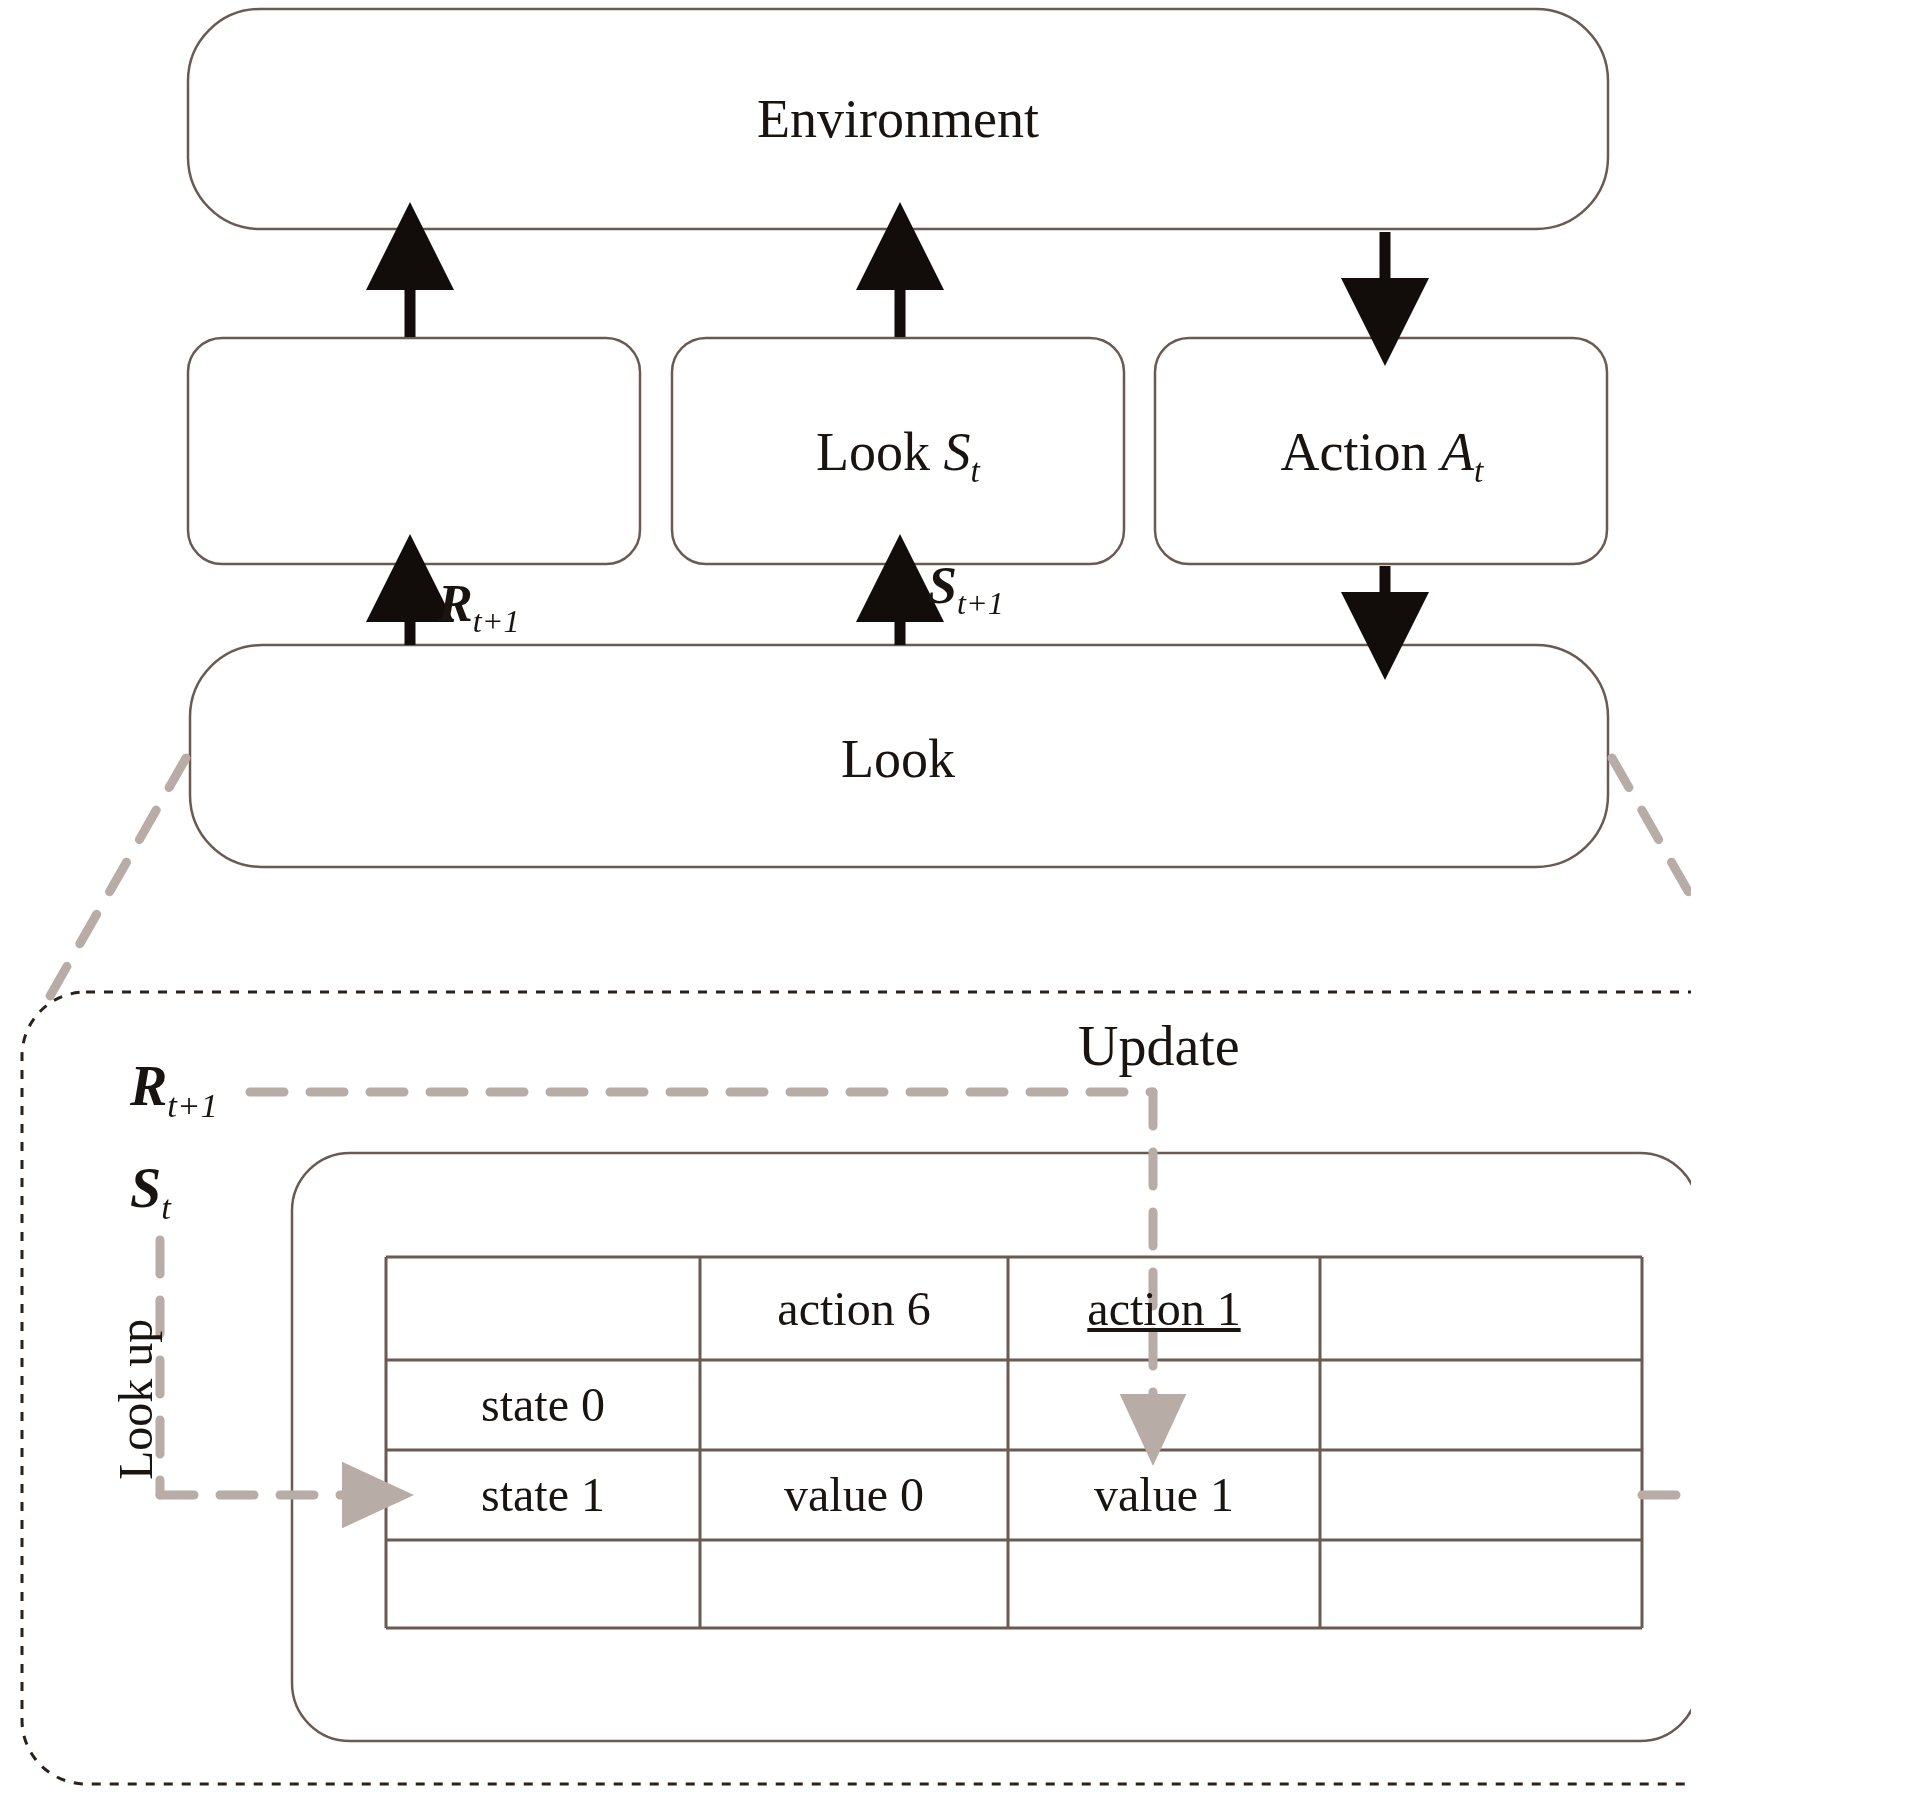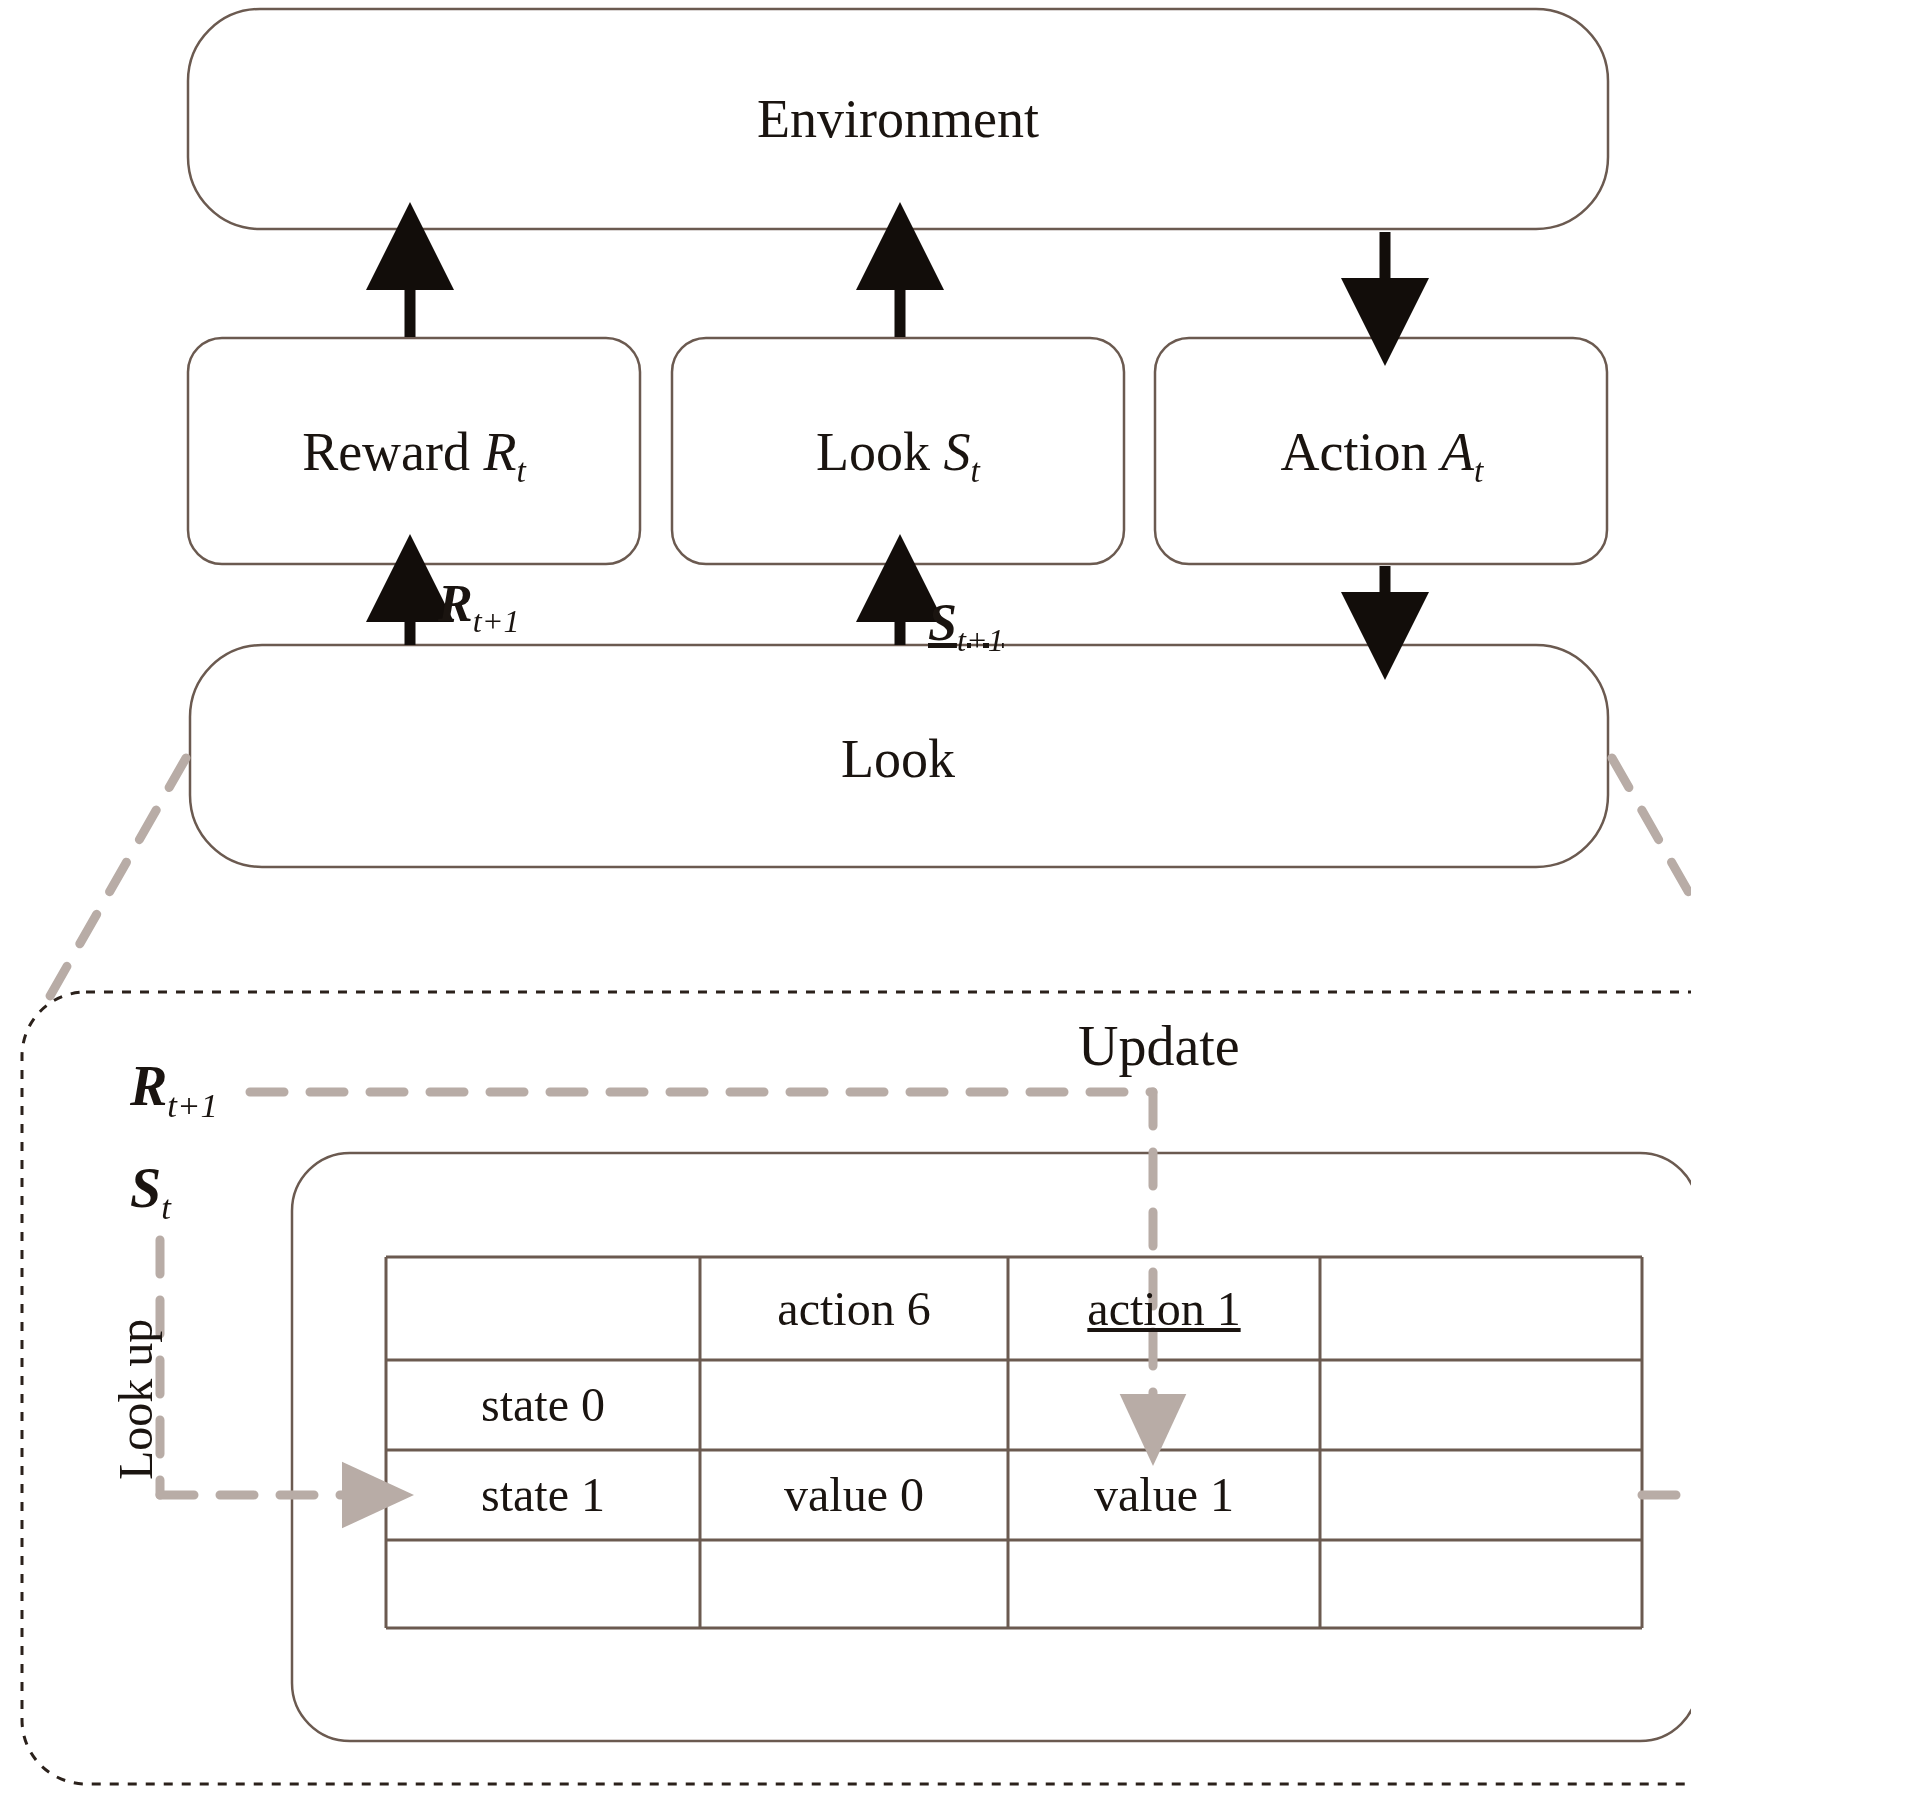--- a/index.html
+++ b/index.html
@@ -122,39 +122,36 @@
     <line x1="1153" y1="1092" x2="1153" y2="1430" stroke="#b8aca6" stroke-width="9" stroke-dasharray="34 26" stroke-linecap="round" marker-end="url(#arrowGray)"></line>
 
     <line x1="160" y1="1240" x2="160" y2="1495" stroke="#b8aca6" stroke-width="9" stroke-dasharray="34 26" stroke-linecap="round"></line>
     <line x1="160" y1="1495" x2="378" y2="1495" stroke="#b8aca6" stroke-width="9" stroke-dasharray="34 26" stroke-linecap="round" marker-end="url(#arrowGray)"></line>
 
     <line x1="1642" y1="1495" x2="1900" y2="1495" stroke="#b8aca6" stroke-width="9" stroke-dasharray="34 26" stroke-linecap="round" marker-end="url(#arrowGray)"></line>
   </svg>
 
   <div class="lbl box-label center-x" style="left:898px; top:92px;">Environment</div>
 
-  <div class="lbl box-label center-x" style="left:414px; top:425px;">
-    <span>Reward </span><span class="mathvar">R</span><span class="sub">t</span>
-  </div>
 
   <div class="lbl box-label center-x" style="left:898px; top:425px;">
     <span>Look </span><span class="mathvar">S</span><span class="sub">t</span>
   </div>
 
   <div class="lbl box-label center-x" style="left:1382px; top:425px;text-align:right;">
     <span>Action </span><span class="mathvar">A</span><span class="sub">t</span>
   </div>
 
   <div class="lbl box-label center-x" style="left:898px; top:732px;">Look</div>
 
   <div class="lbl flowlbl" style="left:438px; top:578px;">
     <span class="mathvar" style="font-weight:600;">R</span><span class="sub">t+1</span>
   </div>
 
-  <div class="lbl flowlbl" style="left:928px; top:597px;text-decoration:underline;">
+  <div class="lbl flowlbl" style="left:928px; top:560px;">
     <span class="mathvar" style="font-weight:600;">S</span><span class="sub">t+1</span>
   </div>
 
   <div class="lbl flowlbl" style="left:1078px; top:1018px; font-size:56px;">Update</div>
 
   <div class="lbl flowlbl" style="left:130px; top:1058px; font-size:56px;">
     <span class="mathvar" style="font-weight:600;">R</span><span class="sub">t+1</span>
   </div>
 
   <div class="lbl flowlbl" style="left:130px; top:1160px; font-size:56px;">

